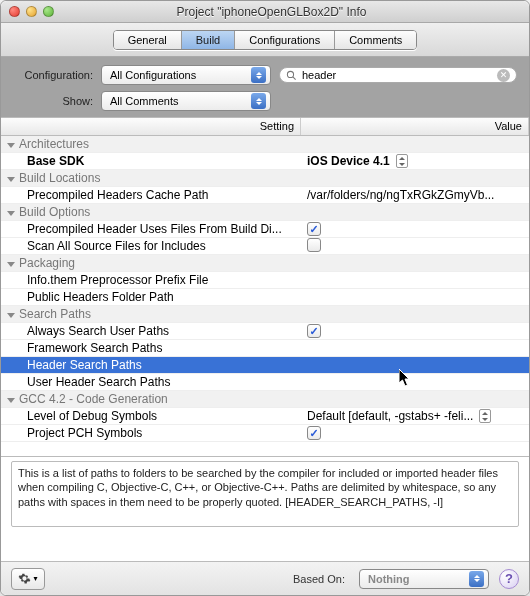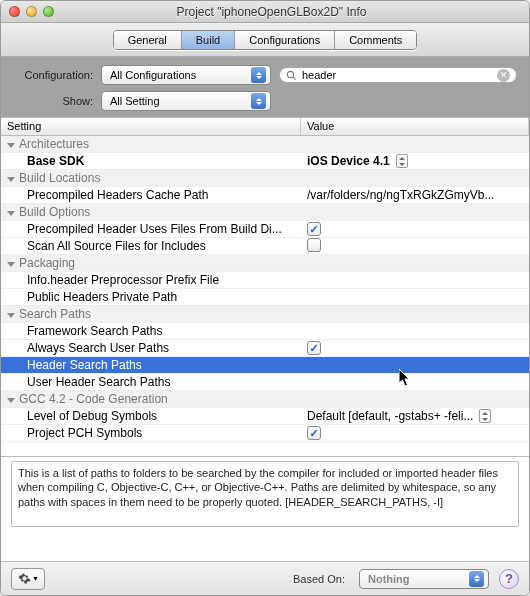--- a/index.html
+++ b/index.html
@@ -103,21 +103,21 @@
     font-size:9px; line-height:1;
   }
   .table-wrap { border-top:1px solid #bbb; border-bottom:1px solid #bbb;}
   .thead {
     display:flex;
     background:linear-gradient(#fdfdfd,#e8e8e8);
     border-bottom:1px solid #bbb;
     height:18px;
     font-size:11px;
   }
-  .thead .col { padding:2px 6px; border-right:1px solid #ccc;}
+  .thead .col { padding:2px 6px; border-right:1px solid #ccc;text-align:right;}
   .col.setting { width:300px; }
   .col.value { flex:1; }
   .tbody { height:320px; overflow:hidden; background:#fff;}
   .row {
     display:flex; height:17px; align-items:center;
     border-bottom:1px solid #eee;
     font-size:12px;
   }
   .row .col { padding:0 6px; overflow:hidden; white-space:nowrap; text-overflow:ellipsis;}
   .row.group {
@@ -225,21 +225,21 @@
     <svg viewBox="0 0 16 16">
         <circle cx="6.5" cy="6.5" r="4.5" fill="none" stroke="#777" stroke-width="1.5"></circle>
         <line x1="10" y1="10" x2="14" y2="14" stroke="#777" stroke-width="1.5"></line>
       </svg>
     <input value="header" style="">
     <span class="clear">✕</span>
   </div>
 
   <label>Show:</label>
   <div class="select">
-    <span>All Setting</span>
+    <span>All Comments</span>
     <span class="caps"></span>
   </div>
   <div></div>
 </div>
 
 <div class="table-wrap">
   <div class="thead">
     <div class="col setting">Setting</div>
     <div class="col value">Value</div>
   </div>
@@ -282,40 +282,40 @@
     <div class="row">
       <div class="col setting indent1">Scan All Source Files for Includes</div>
       <div class="col value"><span class="check"></span></div>
     </div>
 
     <div class="row group">
       <div class="col setting"><span class="tri"></span><span>Packaging</span></div>
       <div class="col value"></div>
     </div>
     <div class="row">
-        <div class="col setting indent1">Info.header Preprocessor Prefix File</div>
-        <div class="col value"></div>
-      </div>
-    <div class="row">
-        <div class="col setting indent1">Public Headers Private Path</div>
+        <div class="col setting indent1">Info.them Preprocessor Prefix File</div>
+        <div class="col value"></div>
+      </div>
+    <div class="row">
+        <div class="col setting indent1">Public Headers Folder Path</div>
         <div class="col value"></div>
       </div>
 
     <div class="row group">
       <div class="col setting"><span class="tri"></span><span>Search Paths</span></div>
       <div class="col value"></div>
     </div>
-    <div class="row">
-        <div class="col setting indent1">Framework Search Paths</div>
-        <div class="col value"></div>
-      </div>
     <div class="row">
       <div class="col setting indent1">Always Search User Paths</div>
       <div class="col value"><span class="check on"></span></div>
     </div>
+    <div class="row">
+        <div class="col setting indent1">Framework Search Paths</div>
+        <div class="col value"></div>
+      </div>
     <div class="row selected">
         <div class="col setting indent1">Header Search Paths</div>
         <div class="col value"></div>
       </div>
     <div class="row">
         <div class="col setting indent1">User Header Search Paths</div>
         <div class="col value"></div>
       </div>
 
     <div class="row group">

